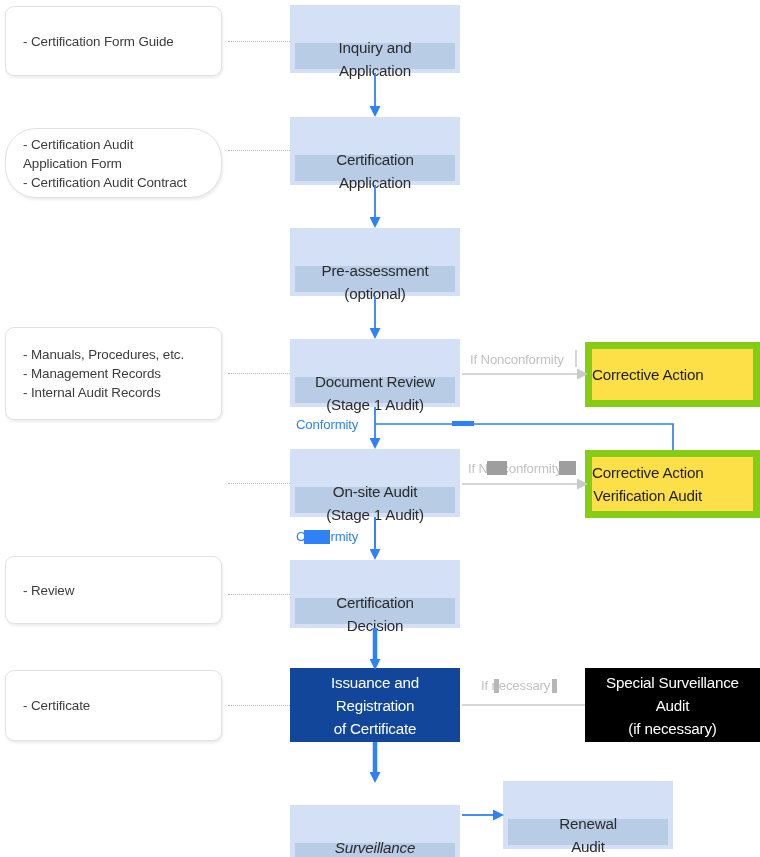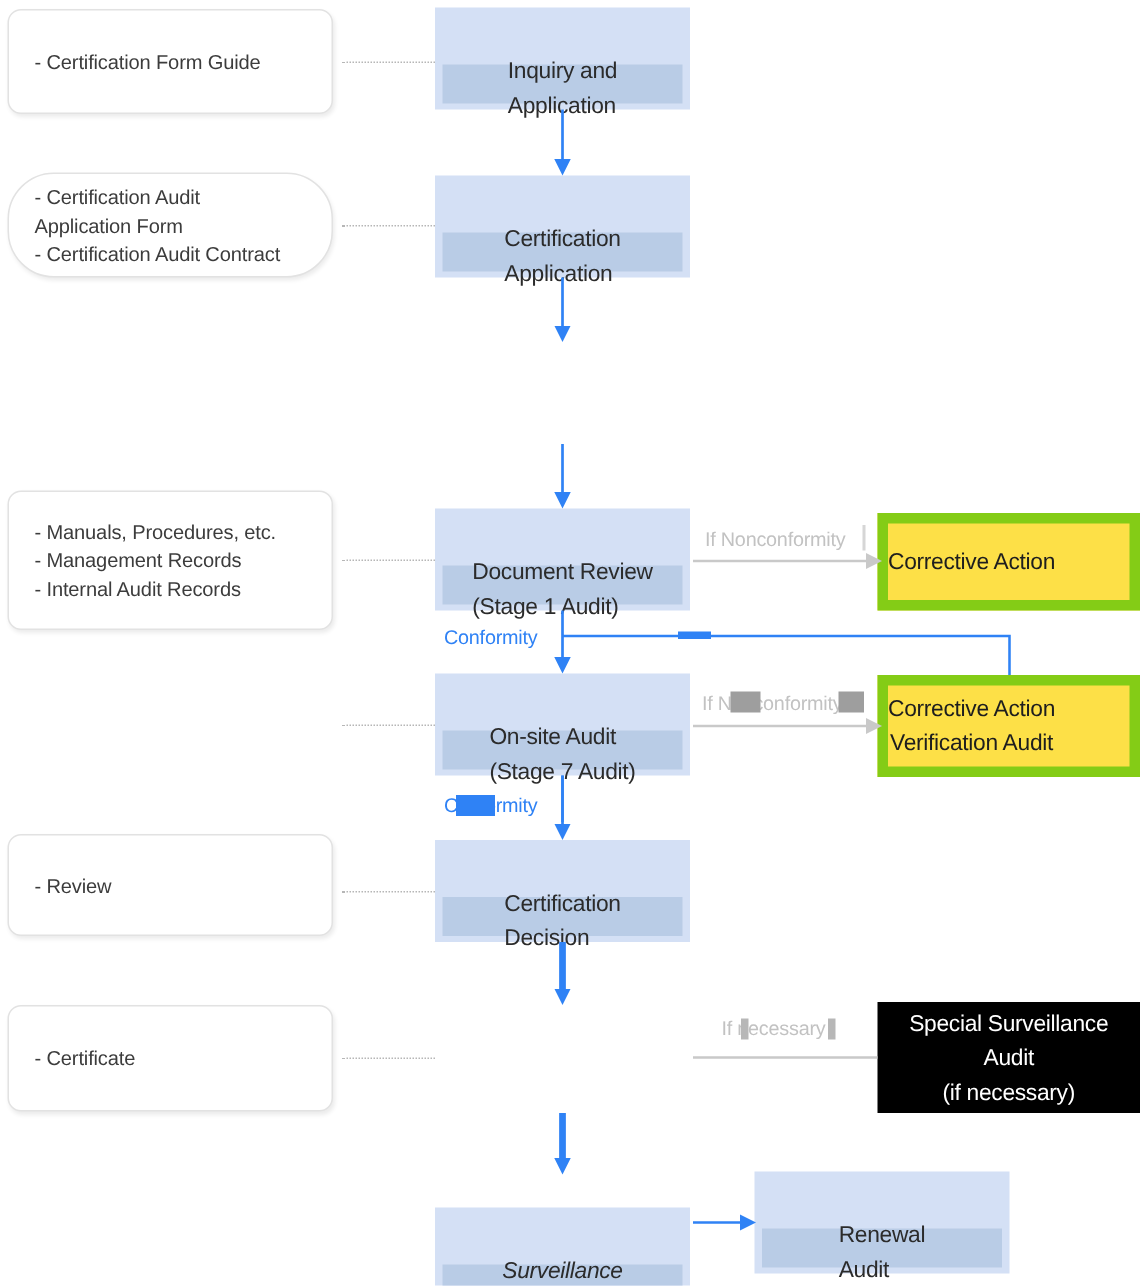--- a/index.html
+++ b/index.html
@@ -62,20 +62,21 @@
     position: absolute;
     left: 0; right: 0; top: 0; bottom: 0;
     display: flex;
     flex-direction: column;
     align-items: center;
     justify-content: center;
     font-size: 15.2px;
     color: #2b2b2b;
     line-height: 23px;
     white-space: pre-line;
+    text-align: center;
     letter-spacing: -0.2px;
     margin-top: 40px;
   }
 
   
   .navybox {
     position: absolute;
     box-sizing: border-box;
     background: #11469b;
     display: flex;
@@ -153,21 +154,21 @@
 </style>
 </head>
 <body>
 
 <div id="canvas">
 
   <div class="info-box" style="left:5px; top:6px; width:217px; height:70px;">
     <div class="info-text">- Certification Form Guide</div>
   </div>
 
-  <div class="info-box" style="left:5px; top:115px; width:217px; height:70px;border-radius:31px;">
+  <div class="info-box" style="left:5px; top:128px; width:217px; height:70px;border-radius:31px;">
     <div class="info-text">- Certification Audit
   Application Form
 - Certification Audit Contract</div>
   </div>
 
   <div class="info-box" style="left:5px; top:327px; width:217px; height:93px;">
     <div class="info-text">- Manuals, Procedures, etc.
 - Management Records
 - Internal Audit Records</div>
   </div>
@@ -193,51 +194,61 @@
     <div class="plabel">Inquiry and
 Application</div>
   </div>
 
   <div class="pbox" style="left:290px; top:117px; width:170px; height:68px;">
     <div class="band" style="top:38px; height:26px;"></div>
     <div class="plabel">Certification
 Application</div>
   </div>
 
+  <div class="pbox" style="left:290px; top:228px; width:170px; height:68px;">
+    <div class="band" style="top:38px; height:26px;"></div>
+    <div class="plabel">Pre-assessment
+(optional)</div>
+  </div>
 
   <div class="pbox" style="left:290px; top:339px; width:170px; height:68px;">
     <div class="band" style="top:38px; height:26px;"></div>
     <div class="plabel">Document Review
 (Stage 1 Audit)</div>
   </div>
 
   <div class="pbox" style="left:290px; top:449px; width:170px; height:68px;">
     <div class="band" style="top:38px; height:26px;"></div>
     <div class="plabel">On-site Audit
-(Stage 7 Audit)</div>
+(Stage 1 Audit)</div>
   </div>
 
   <div class="pbox" style="left:290px; top:560px; width:170px; height:68px;">
     <div class="band" style="top:38px; height:26px;"></div>
     <div class="plabel">Certification
 Decision</div>
   </div>
 
   <div class="pbox" style="left:290px; top:805px; width:170px; height:68px;font-style:italic;">
     <div class="band" style="top:38px; height:26px;"></div>
     <div class="plabel">Surveillance
 Audit</div>
   </div>
 
   <div class="pbox" style="left:503px; top:781px; width:170px; height:68px;">
     <div class="band" style="top:38px; height:26px;"></div>
     <div class="plabel">Renewal
 Audit</div>
   </div>
 
+  <div class="navybox" style="left:290px; top:668px; width:170px; height:74px;">
+    <div class="nlabel">Issuance and
+Registration
+of Certificate</div>
+  </div>
 
   <div class="blackbox" style="left:585px; top:668px; width:175px; height:74px;">
     <div class="blabel">Special Surveillance
 Audit
 (if necessary)</div>
   </div>
 
   <div class="obox" style="left:585px; top:342px; width:175px; height:65px;">
     <div class="olabel">Corrective Action</div>
   </div>

